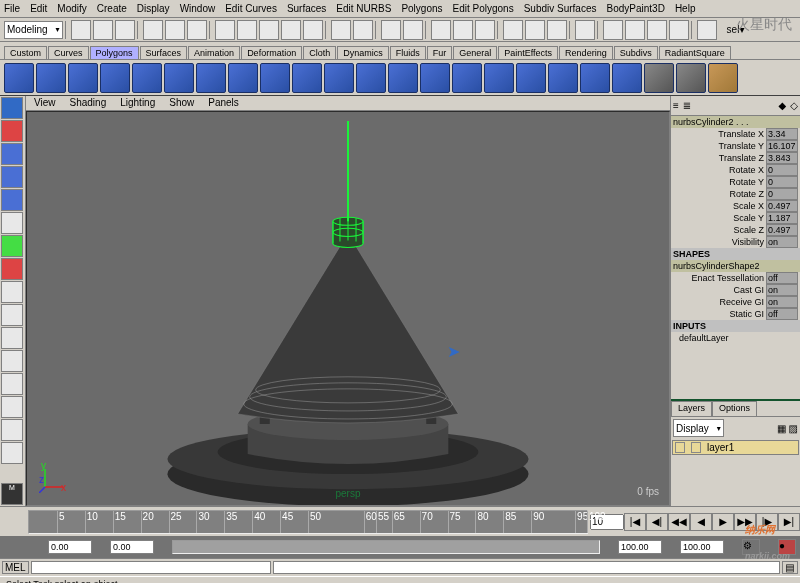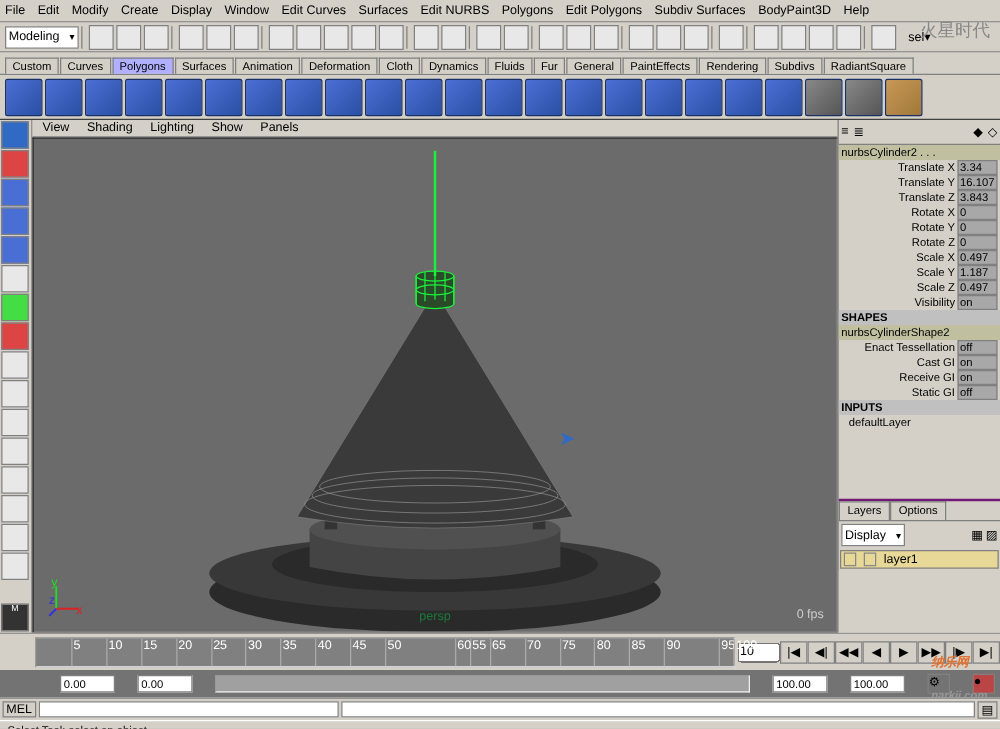--- a/index.html
+++ b/index.html
@@ -31,21 +31,21 @@
 .rpanel{width:130px;background:#d4d0c8;border-left:1px solid #808080;display:flex;flex-direction:column;font-size:9px}
 .rpanel .toprow{height:20px;border-bottom:1px solid #808080;display:flex;align-items:center;padding:0 2px;gap:4px}
 .rpanel .tabs{height:16px;display:flex;border-bottom:1px solid #808080}
 .rpanel .tabs span{padding:1px 6px;border:1px solid #808080;border-bottom:none;font-size:9px}
 .rpanel .tabs span.act{background:#d4d0c8}
 .rpanel .bsel{background:#c0c0a0;padding:1px 2px;font-size:9px}
 .rpanel .row{display:flex;justify-content:flex-end;align-items:center;padding:0 2px;height:12px}
 .rpanel .row .lbl{text-align:right;font-size:9px;flex:1}
 .rpanel .row .val{width:32px;background:#a8a8a8;border:1px solid #808080;font-size:9px;padding:0 1px;margin-left:2px}
 .rpanel .hdr{background:#c0c0c0;font-weight:bold;padding:1px 2px;font-size:9px}
-.rpanel .layers{border-top:2px solid #701a75}
+.rpanel .layers{border-top:2px solid #14532d}
 .timeline{height:30px;background:#d4d0c8;border-top:1px solid #808080;display:flex;align-items:center}
 .timeline .ruler{flex:1;height:24px;background:#808080;border:1px inset;position:relative;margin:0 2px;color:#fff;font-size:8px}
 .timeline .ruler .tick{position:absolute;top:0;border-left:1px solid #aaa;height:100%;padding-left:1px}
 .rangebar{height:22px;background:#737373;display:flex;align-items:center;padding:0 4px;gap:18px}
 .rangebar input{width:44px;height:14px;border:1px solid #808080;font-size:9px;padding:0 2px}
 .rangebar .slider{flex:1;height:14px;background:#a0a0a0;border:1px inset}
 .playctrl{display:flex;gap:0}
 .playctrl .pb{width:22px;height:18px;border:1px solid #808080;background:#d4d0c8;display:flex;align-items:center;justify-content:center}
 .cmdline{height:18px;background:#d4d0c8;border-top:1px solid #808080;display:flex;align-items:center;padding:0 2px;gap:2px}
 .cmdline input{height:13px;border:1px solid #808080;font-size:9px}

